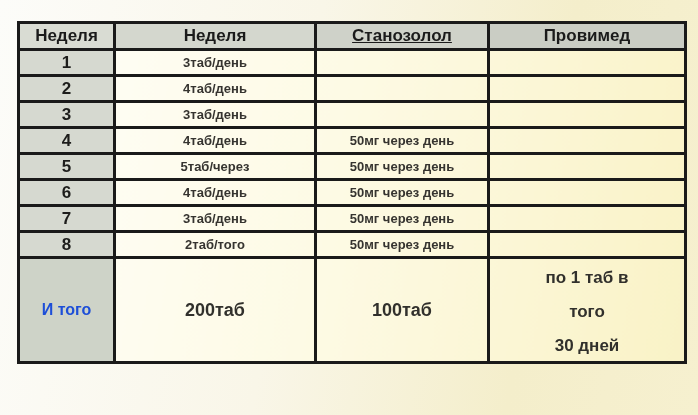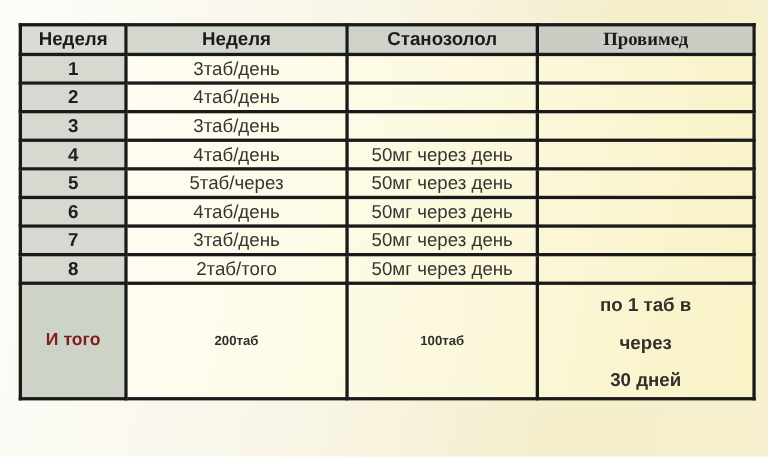--- a/index.html
+++ b/index.html
@@ -39,46 +39,46 @@
   tr.datarow { height: 26px; }
   tr.totrow { height: 102px; }
 
   th.hdr-cell {
     font-size: 17px;
     font-weight: 700;
     color: #1b1b1b;
   }
   th.hdr-1 { background: #d9dcd3; }
   th.hdr-2 { background: #d4d7ce; }
-  th.hdr-3 { background: #cfd2c9; }
-  th.hdr-4 { background: #cacdc4; font-family: Liberation Serif, serif; }
+  th.hdr-3 { background: #cfd2c9; text-decoration: underline; }
+  th.hdr-4 { background: #cacdc4; }
 
   td.week {
     background: #d6d9d0;
     font-size: 17px;
     font-weight: 700;
     color: #1d1d1b;
   }
   td.data {
-    font-size: 17px;
-    font-weight: 400;
+    font-size: 13px;
+    font-weight: 700;
     color: #363430;
     background: transparent;
   }
   td.tot-label {
     background: #ced3c8;
     vertical-align: bottom;
     font-size: 16px;
     font-weight: 700;
-    color: #7f1d1d;
+    color: #1d4ed8;
     padding-bottom: 7px;
   }
   td.tot-val {
     vertical-align: bottom;
-    font-size: 12px;
+    font-size: 18px;
     font-weight: 600;
     color: #31302c;
     padding-bottom: 6px;
   }
   td.tot-prov { vertical-align: top; }
   .prov-lines {
     height: 102px;
     box-sizing: border-box;
     display: flex;
     flex-direction: column;
@@ -158,20 +158,20 @@
         <td class="data"></td>
       </tr>
 
       <tr class="totrow">
         <td class="tot-label">И того</td>
         <td class="tot-val">200таб</td>
         <td class="tot-val">100таб</td>
         <td class="tot-prov">
           <div class="prov-lines">
             <span>по 1 таб в</span>
-            <span>через</span>
+            <span>того</span>
             <span>30 дней</span>
           </div>
         </td>
       </tr>
     </tbody>
   </table>
 </div>
 
 </body></html>

